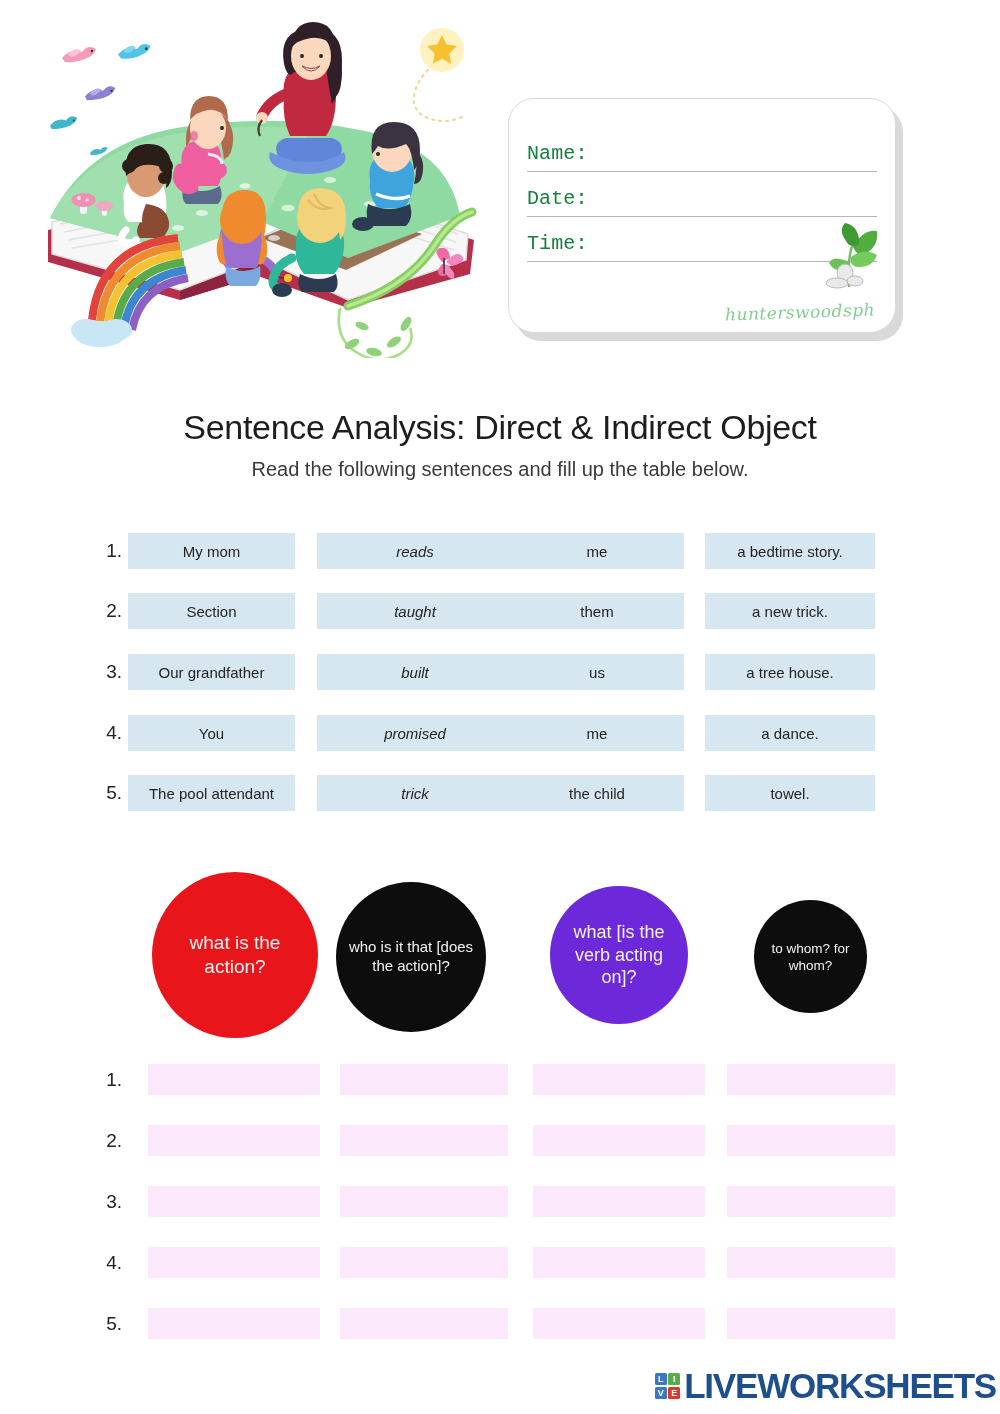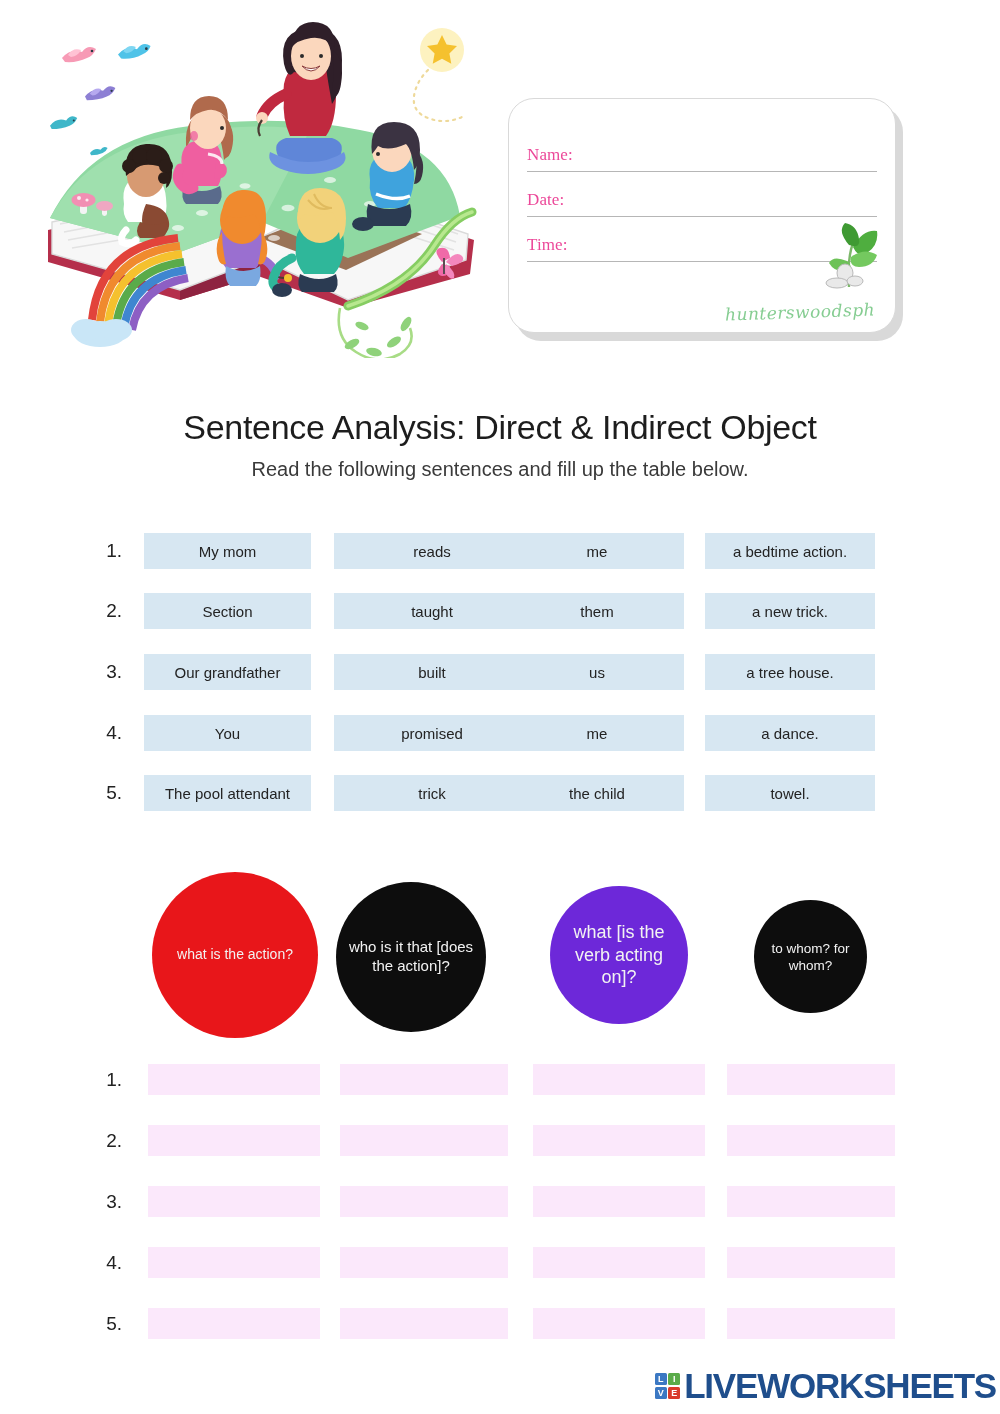--- a/index.html
+++ b/index.html
@@ -49,23 +49,23 @@
   .info-row {
     position: relative;
     height: 45px;
     border-bottom: 1.4px solid #b6b6b6;
     margin-bottom: 0px;
   }
   .info-row .lbl {
     position: absolute;
     left: 0;
     bottom: 6px;
-    font-size: 17px;
-    color: #ec4899;
-    font-family: Liberation Serif, serif;
+    font-size: 20px;
+    color: #15803d;
+    font-family: Liberation Mono, monospace;
     letter-spacing: 0.1px;
   }
   .sprout {
     position: absolute;
     right: 14px;
     top: 118px;
     width: 62px;
     height: 72px;
   }
   .brand-script {
@@ -122,39 +122,39 @@
     height: 36px;
     background: #d7e7f2;
     font-size: 15px;
     color: #232323;
     display: flex;
     align-items: center;
     justify-content: center;
     text-align: center;
     font-family: "Liberation Sans", sans-serif;
   }
-  .sc1 { left: 144px; width: 167px; }
-  .sc2 { left: 334px; width: 196px; }
+  .sc1 { left: 128px; width: 167px; }
+  .sc2 { left: 317px; width: 196px; font-style: italic; }
   .sc3 { left: 510px; width: 174px; }
   .sc4 { left: 705px; width: 170px; }
 
   
   .circle {
     position: absolute;
     border-radius: 50%;
     display: flex;
     align-items: center;
     justify-content: center;
     text-align: center;
     color: #f2f2f2;
     font-family: "Liberation Sans", sans-serif;
     line-height: 1.26;
   }
   .circle span { display: block; padding: 0 6px; }
-  .c-red   { left: 152px; top: 872px; width: 166px; height: 166px; background: #e8161a; font-size: 14px; }
+  .c-red   { left: 152px; top: 872px; width: 166px; height: 166px; background: #e8161a; font-size: 19px; }
   .c-b1    { left: 336px; top: 882px; width: 150px; height: 150px; background: #0d0d0d; font-size: 15px; }
   .c-b2    { left: 550px; top: 886px; width: 138px; height: 138px; background: #6d28d9; font-size: 18px; text-align: center; }
   .c-b3    { left: 754px; top: 900px; width: 113px; height: 113px; background: #0d0d0d; font-size: 13.5px; }
 
   
   .answer-table { position: absolute; left: 0; top: 0; width: 1000px; }
   .arow { position: absolute; height: 31px; }
   .anum {
     position: absolute;
     left: 88px;
@@ -439,21 +439,21 @@
 
   <div class="title">Sentence Analysis: Direct &amp; Indirect Object</div>
   <div class="subtitle">Read the following sentences and fill up the table below.</div>
 
   <div class="sentence-table">
     <div class="srow" style="top:533px">
       <div class="snum">1.</div>
       <div class="scell sc1">My mom</div>
       <div class="scell sc2">reads</div>
       <div class="scell sc3">me</div>
-      <div class="scell sc4">a bedtime action.</div>
+      <div class="scell sc4">a bedtime story.</div>
     </div>
     <div class="srow" style="top:593px">
       <div class="snum">2.</div>
       <div class="scell sc1">Section</div>
       <div class="scell sc2">taught</div>
       <div class="scell sc3">them</div>
       <div class="scell sc4">a new trick.</div>
     </div>
     <div class="srow" style="top:654px">
       <div class="snum">3.</div>

